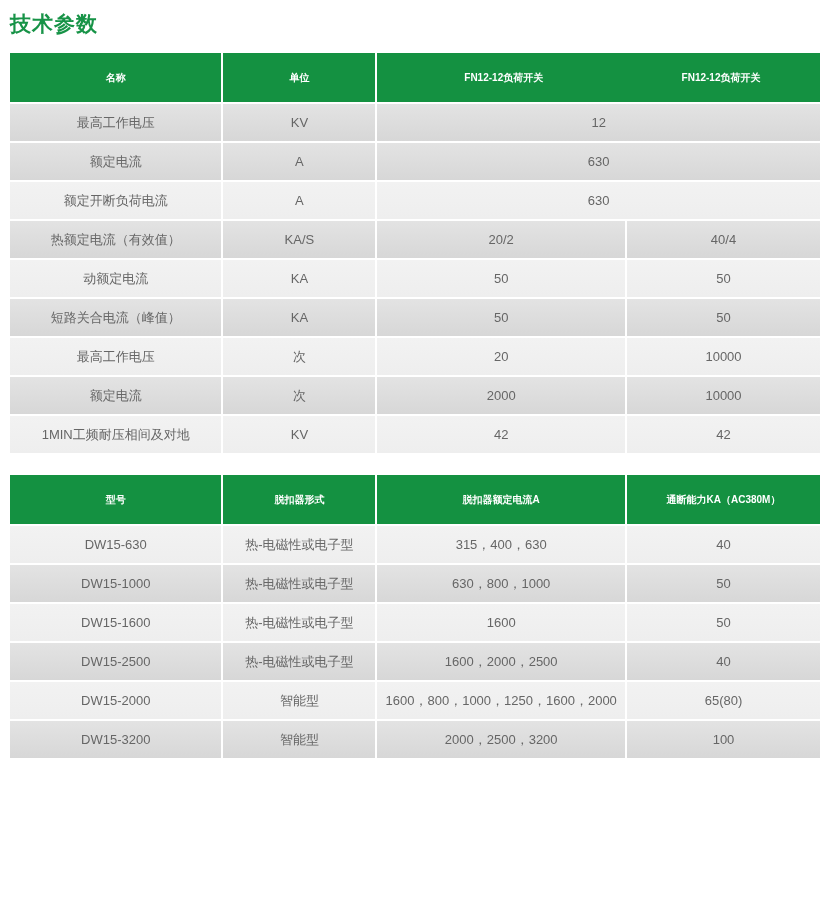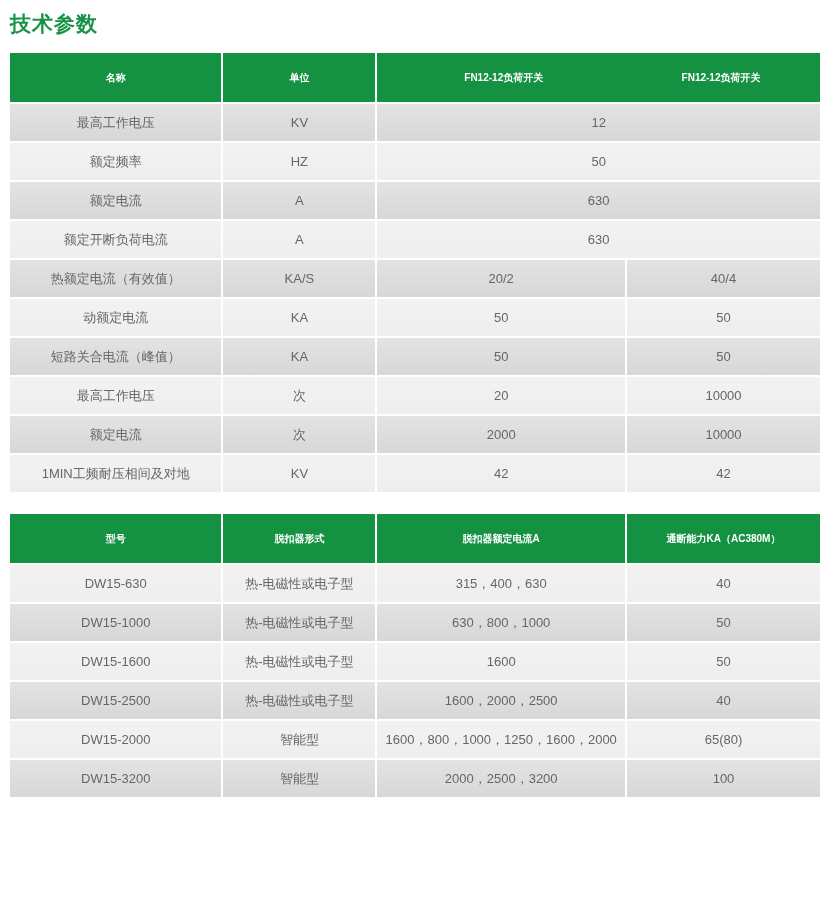--- a/index.html
+++ b/index.html
@@ -90,25 +90,20 @@
           </div>
         </th>
       </tr>
     </thead>
     <tbody>
       <tr class="dark">
         <td>最高工作电压</td>
         <td>KV</td>
         <td colspan="2">12</td>
       </tr>
-      <tr class="light">
-        <td>额定频率</td>
-        <td>HZ</td>
-        <td colspan="2">50</td>
-      </tr>
       <tr class="dark">
         <td>额定电流</td>
         <td>A</td>
         <td colspan="2">630</td>
       </tr>
       <tr class="light">
         <td>额定开断负荷电流</td>
         <td>A</td>
         <td colspan="2">630</td>
       </tr>

